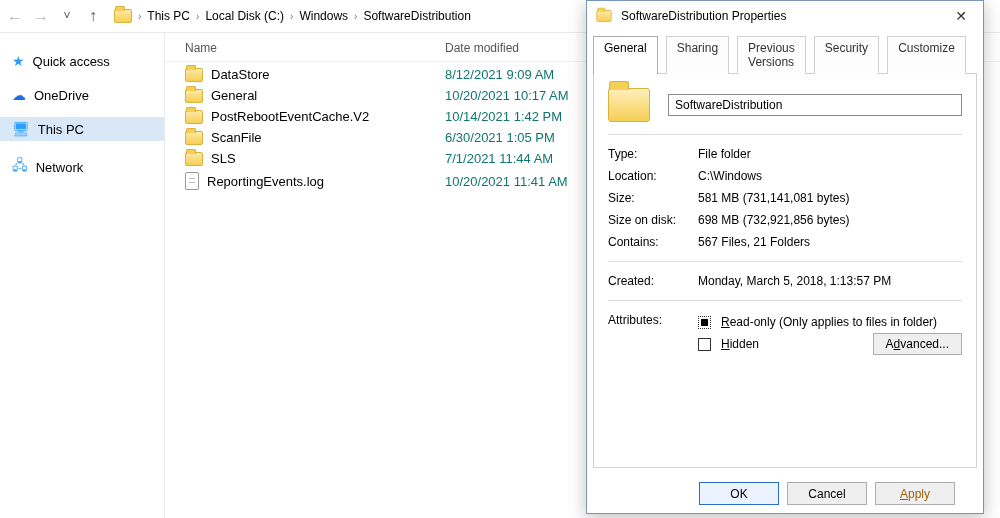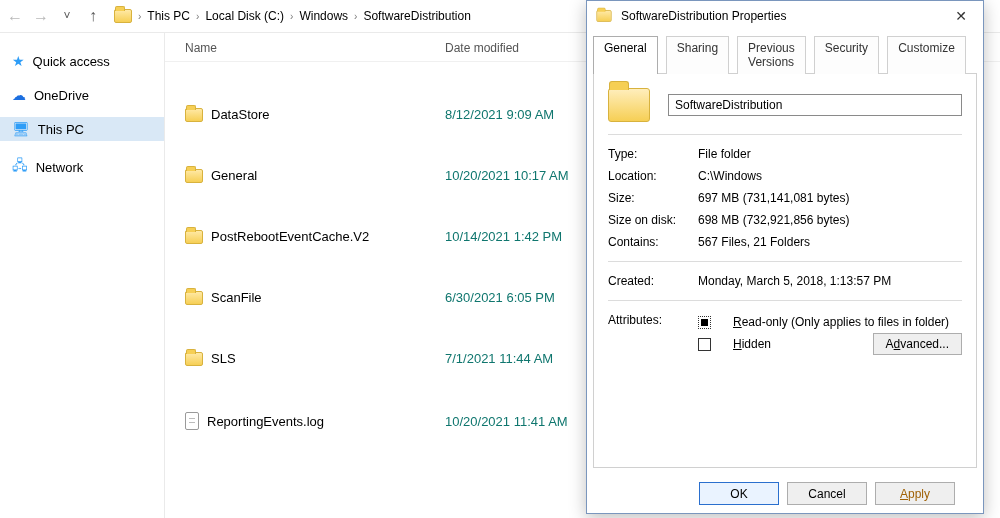--- a/index.html
+++ b/index.html
@@ -86,21 +86,21 @@
   }
   .cols{
     display:flex;color:#555;font-size:12px;
     padding:6px 0 6px 20px;border-bottom:1px solid #f0f0f0;align-items:flex-end;
   }
   .col-name{width:260px}
   .col-date{width:160px}
   .rows{padding-top:2px}
   .row{
     display:flex;align-items:center;
-    padding:3px 0 3px 20px;font-size:13px;margin-top:40px;
+    padding:3px 0 3px 20px;font-size:13px;
   }
   .row .nm{display:flex;align-items:center;gap:8px;width:260px}
   .row .dt{width:170px;color:#0f766e}
   
   .dialog{
     position:absolute;
     top:0; left:586px;
     width:398px; height:514px;
     background:#fff;
     border:1px solid #7a96bd;
@@ -146,21 +146,21 @@
     border-radius:3px 3px 0 0;
   }
   .name-input{
     flex:1;border:1px solid #8a8a8a;height:22px;
     padding:0 6px;font:inherit;
   }
   .sep{border:none;border-top:1px solid #dcdcdc;margin:8px 0}
   .prop-row{display:flex;padding:4px 0;font-size:12px}
   .prop-label{width:90px;color:#000}
   .prop-val{flex:1;color:#000}
-  .attr-row{display:flex;align-items:center;gap:22px;padding:2px 0;font-size:12px}
+  .attr-row{display:flex;align-items:center;gap:10px;padding:2px 0;font-size:12px}
   .tri-check{
     width:13px;height:13px;border:1px dotted #333;
     background:#fff;display:inline-flex;align-items:center;justify-content:center;
   }
   .tri-check .sq{width:7px;height:7px;background:#000}
   .plain-check{
     width:13px;height:13px;border:1px solid #333;background:#fff;
   }
   .adv-btn{
     margin-left:auto;border:1px solid #adadad;background:#efefef;
@@ -249,21 +249,21 @@
             <span class="folder-ico"></span>
             <span>PostRebootEventCache.V2</span>
           </div>
           <div class="dt">10/14/2021 1:42 PM</div>
         </div>
         <div class="row">
           <div class="nm">
             <span class="folder-ico"></span>
             <span>ScanFile</span>
           </div>
-          <div class="dt">6/30/2021 6:05 PM</div>
+          <div class="dt">6/30/2021 1:05 PM</div>
         </div>
         <div class="row">
           <div class="nm">
             <span class="folder-ico"></span>
             <span>SLS</span>
           </div>
           <div class="dt">7/1/2021 11:44 AM</div>
         </div>
         <div class="row">
           <div class="nm">
@@ -300,21 +300,21 @@
     <div class="prop-row">
         <div class="prop-label">Type:</div>
         <div class="prop-val">File folder</div>
       </div>
     <div class="prop-row">
         <div class="prop-label">Location:</div>
         <div class="prop-val">C:\Windows</div>
       </div>
     <div class="prop-row">
         <div class="prop-label">Size:</div>
-        <div class="prop-val">697 MB (731,141,081 bytes)</div>
+        <div class="prop-val">581 MB (731,141,081 bytes)</div>
       </div>
     <div class="prop-row">
         <div class="prop-label">Size on disk:</div>
         <div class="prop-val">698 MB (732,921,856 bytes)</div>
       </div>
     <div class="prop-row">
         <div class="prop-label">Contains:</div>
         <div class="prop-val">567 Files, 21 Folders</div>
       </div>
     <hr class="sep">

